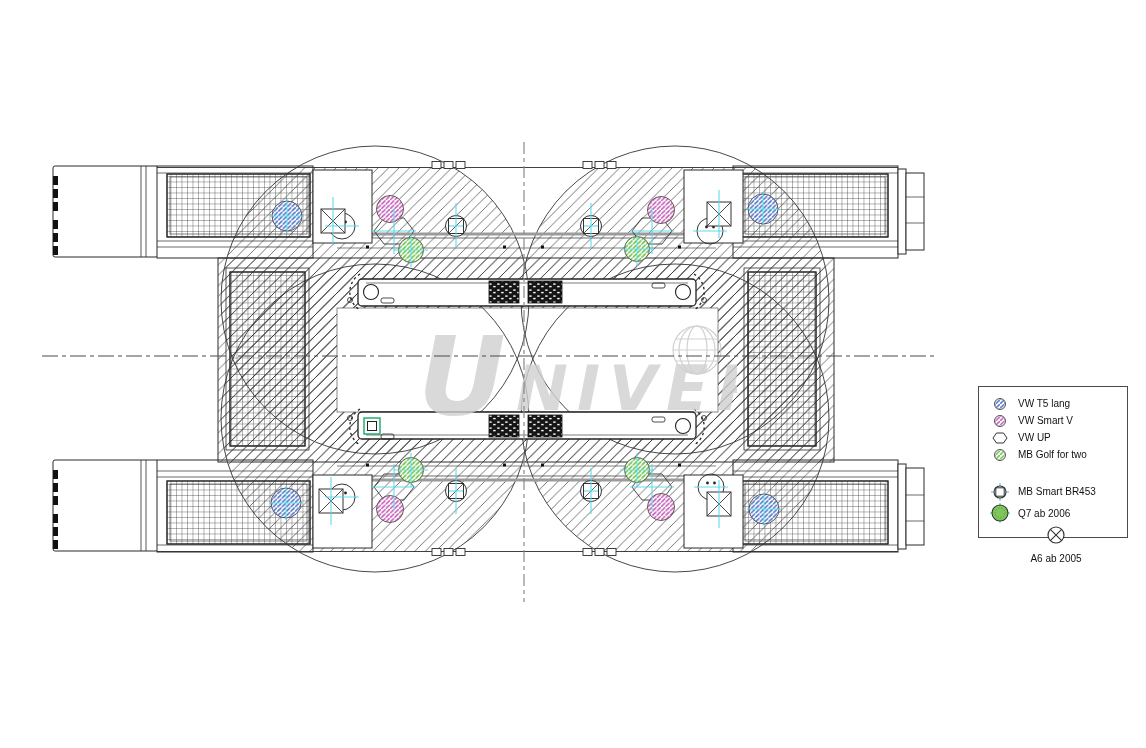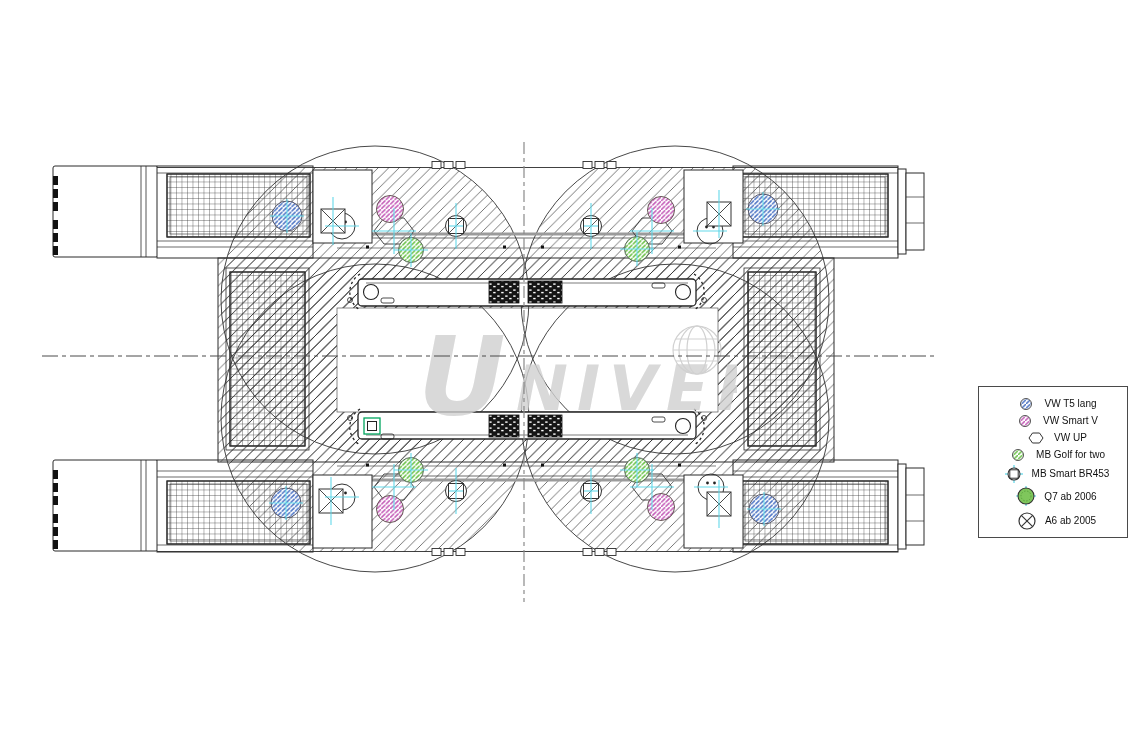--- a/index.html
+++ b/index.html
@@ -3,25 +3,25 @@
 <meta charset="utf-8">
 <style>
   html,body{margin:0;padding:0;background:#ffffff;}
   #stage{position:relative;width:1146px;height:748px;background:#ffffff;overflow:hidden;
          font-family:"Liberation Sans", sans-serif;}
   #drawing{position:absolute;left:0;top:0;}
   
   #legend{position:absolute;left:978px;top:386px;width:150px;height:152px;
           background:#ffffff;border:1px solid #4a4a4a;box-sizing:border-box;
           padding:8px 4px 4px 10px;display:flex;flex-direction:column;}
-  .lrow{display:flex;align-items:center;gap:7px;justify-content:center;}
+  .lrow{display:flex;align-items:center;gap:7px;}
   .lrow:nth-child(1),.lrow:nth-child(2),.lrow:nth-child(3),.lrow:nth-child(4){height:17px;}
-  .lrow:nth-child(5){height:21px;}
+  .lrow:nth-child(5){height:21px;margin-top:18px;}
   .lrow:nth-child(6){height:25px;}
-  .lrow:nth-child(7){height:25px;}
+  .lrow:nth-child(7){height:25px;flex-direction:column;}
   .lsym{width:22px;height:22px;flex:0 0 22px;display:flex;align-items:center;justify-content:center;}
   .llab{font-size:10px;color:#111;white-space:nowrap;letter-spacing:0;}
 </style>
 </head>
 <body>
 
 <div id="stage">
 
 <svg id="drawing" width="1146" height="748" viewBox="0 0 1146 748" xmlns="http://www.w3.org/2000/svg">
   <defs>

